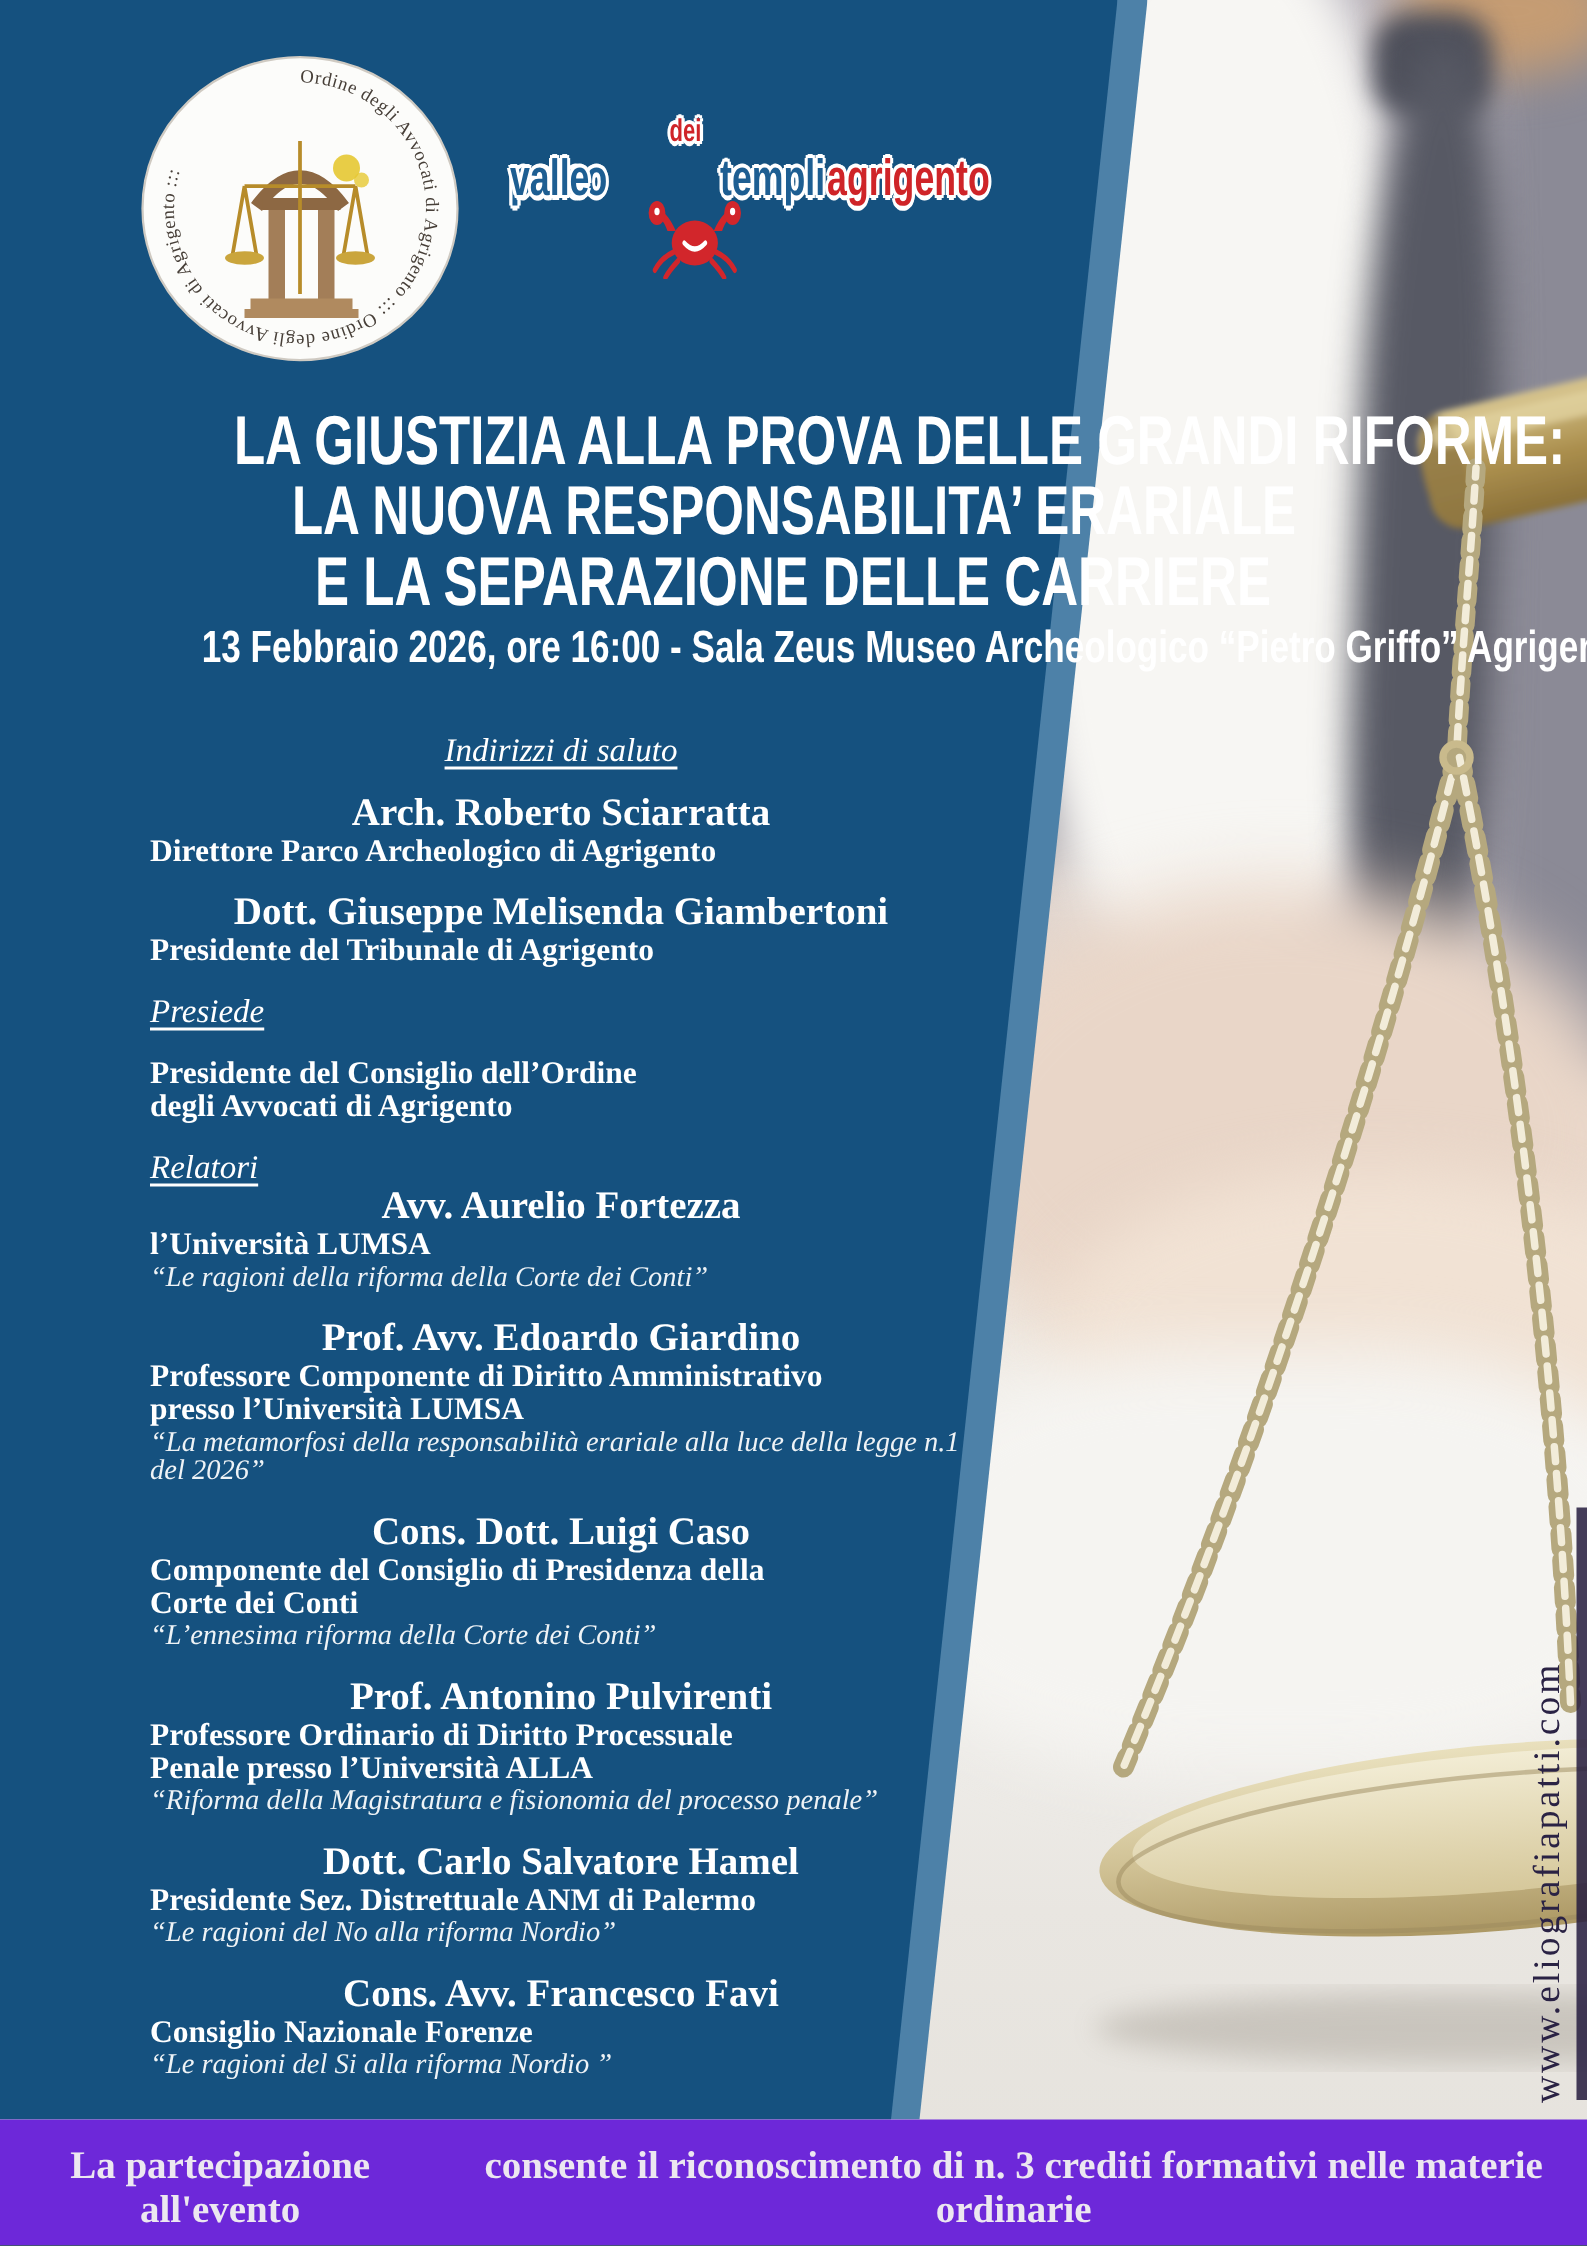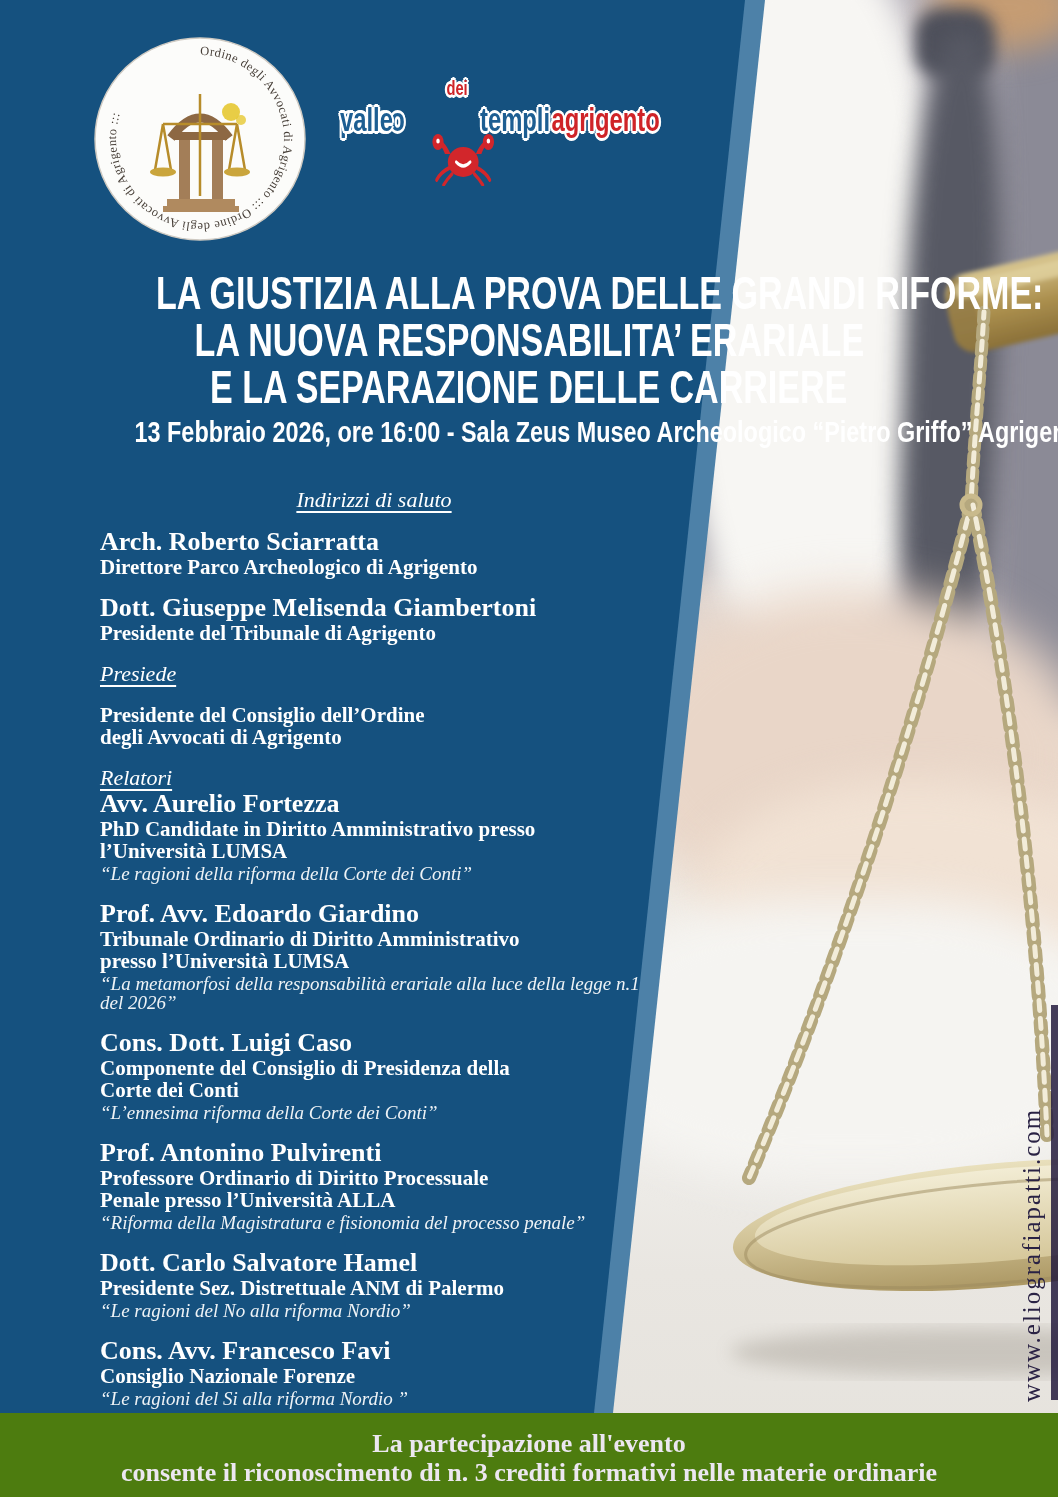--- a/index.html
+++ b/index.html
@@ -52,30 +52,30 @@
   .title-line{display:inline-block;white-space:nowrap;font-size:46px;line-height:47px;transform:scaleX(.74);}
   .date-line{display:inline-block;white-space:nowrap;font-size:30px;line-height:36px;margin-top:3px;transform:scaleX(.78);}
   
   .program{position:absolute;left:100px;top:487px;width:548px;z-index:3;color:#fff;}
   .sec-heading{font-style:italic;font-size:22px;line-height:26px;font-weight:normal;
     text-decoration:underline;text-underline-offset:4px;margin:18px 0 16px;}
   .sec-heading.first{margin-top:0;text-align:center;}
   .sec-heading.tight{margin-bottom:0;}
   .speaker{margin-bottom:18px;}
   .speaker.gap-extra{margin-top:12px;}
-  .s-name{font-weight:bold;font-size:26px;line-height:26px;}
+  .s-name{font-weight:bold;font-size:26px;line-height:26px;text-align:center;}
   .s-role{font-weight:bold;font-size:21px;line-height:19px;padding-top:3px;}
   .s-quote{font-style:italic;font-size:19px;line-height:19px;padding-top:3px;color:rgba(255,255,255,.93);}
   
   .watermark{position:absolute;right:12px;bottom:95px;z-index:3;height:360px;
     writing-mode:vertical-rl;transform:rotate(180deg);
     font-family:"Liberation Serif",serif;font-size:25px;letter-spacing:2px;color:#2a2244;}
   
-  .footer-band{position:absolute;left:0;top:1413px;width:1058px;height:84px;background:#4d7c0f;z-index:4;
-    display:flex;flex-direction:column;justify-content:center;align-items:center;
+  .footer-band{position:absolute;left:0;top:1413px;width:1058px;height:84px;background:#6d28d9;z-index:4;
+    display:flex;flex-direction:row;justify-content:center;align-items:center;
     color:#ece7f0;font-weight:bold;font-size:26px;line-height:29px;text-align:center;padding-top:6px;box-sizing:border-box;}
 </style>
 </head>
 <body>
 
 <div class="page">
 
   <div class="photo">
     <div class="blob bg-gray"></div>
     <div class="blob suit-left"></div>
@@ -226,28 +226,27 @@
 
     <div class="speaker">
       <div class="s-role">Presidente del Consiglio dell’Ordine</div>
       <div class="s-role">degli Avvocati di Agrigento</div>
     </div>
 
     <div class="sec-heading tight">Relatori</div>
 
     <div class="speaker">
       <div class="s-name">Avv. Aurelio Fortezza</div>
-      <div class="s-role">PhD Candidate in Diritto Amministrativo presso</div>
       <div class="s-role">l’Università LUMSA</div>
       <div class="s-quote">“Le ragioni della riforma della Corte dei Conti”</div>
     </div>
 
     <div class="speaker">
       <div class="s-name">Prof. Avv. Edoardo Giardino</div>
-      <div class="s-role">Tribunale Ordinario di Diritto Amministrativo</div>
+      <div class="s-role">Professore Componente di Diritto Amministrativo</div>
       <div class="s-role">presso l’Università LUMSA</div>
       <div class="s-quote">“La metamorfosi della responsabilità erariale alla luce della legge n.1 del 2026”</div>
     </div>
 
     <div class="speaker">
       <div class="s-name">Cons. Dott. Luigi Caso</div>
       <div class="s-role">Componente del Consiglio di Presidenza della</div>
       <div class="s-role">Corte dei Conti</div>
       <div class="s-quote">“L’ennesima riforma della Corte dei Conti”</div>
     </div>

